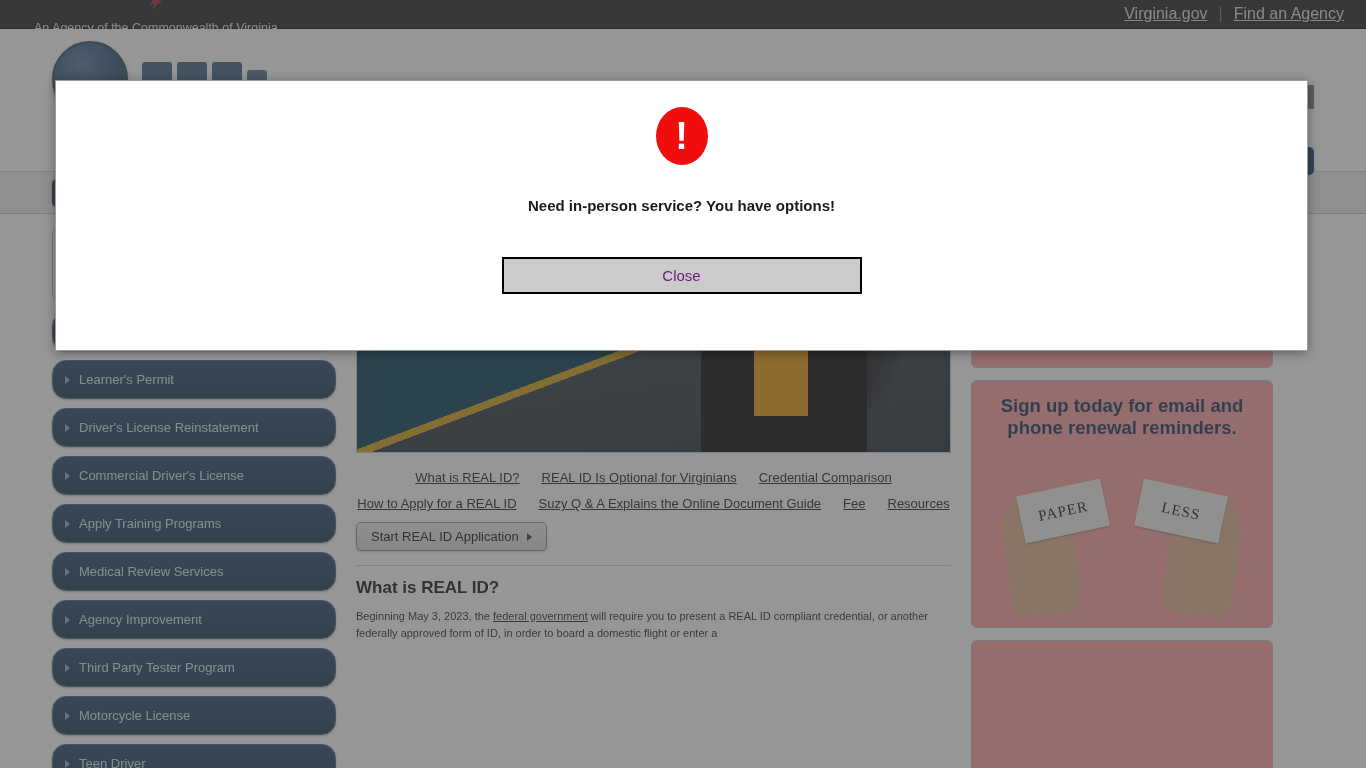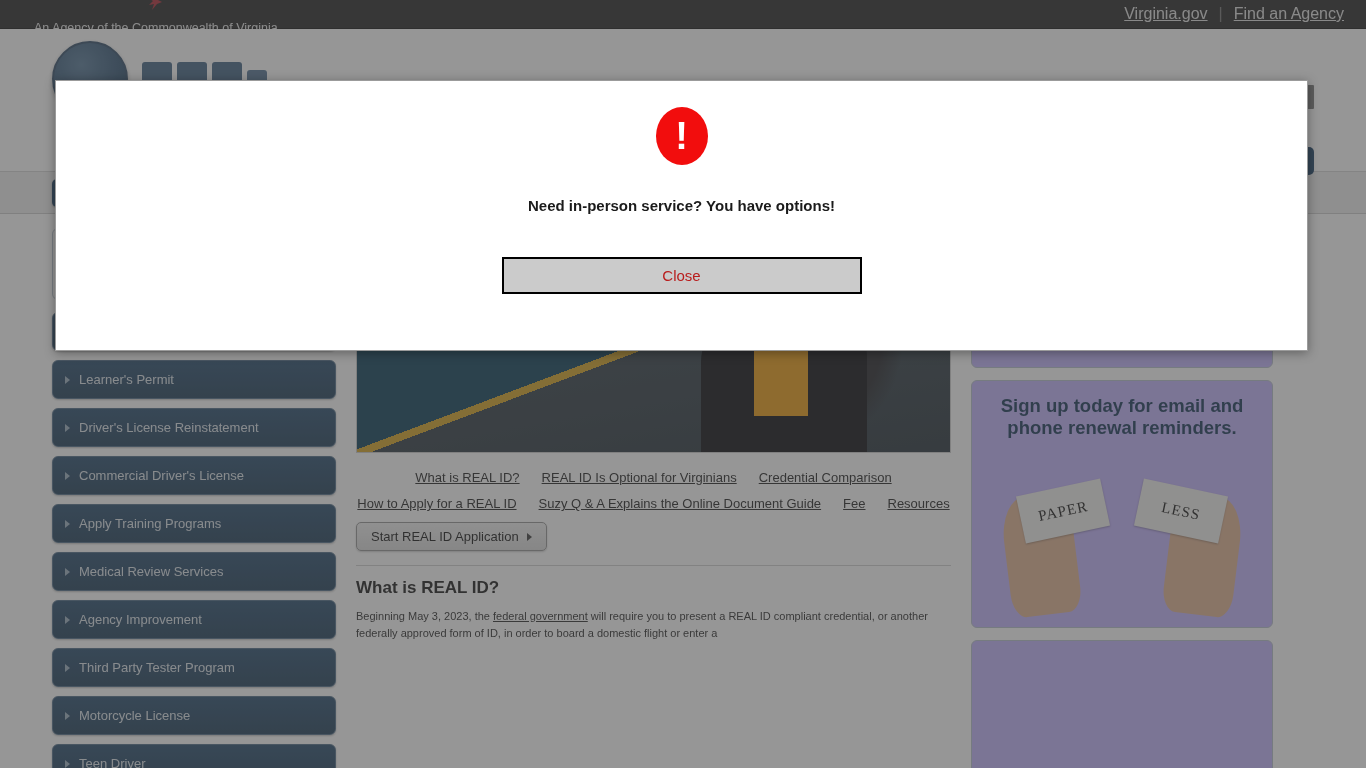--- a/index.html
+++ b/index.html
@@ -129,21 +129,21 @@
   .left-panel-top {
     border: 1px solid #b9c4cf;
     border-radius: 6px;
     background: #fbfbfb;
     height: 72px;
     margin-bottom: 12px;
   }
   .side-item {
     background: linear-gradient(#2f5272, #27455f);
     border: 1px solid #56728c;
-    border-radius: 6px;
+    border-radius: 14px;
     color: #dfe6ec;
     font-size: 13px;
     padding: 11px 12px 11px 26px;
     margin-bottom: 9px;
     position: relative;
     box-shadow: 0 1px 2px rgba(0,0,0,.25);
   }
   .side-item::before {
     content: "";
     position: absolute;
@@ -275,21 +275,21 @@
   .divider { height:1px; background:#d3d3d3; margin:14px 0 12px 0; }
   .sec-title { font-size: 17px; font-weight: bold; color: #222; margin-bottom: 10px; }
   .sec-body { font-size: 11px; color: #333; line-height: 1.55; }
   .sec-body a { color: #333; text-decoration: underline; }
 
   
   .right-col { width: 302px; flex: none; }
   .r-card {
     border: 1px solid #b9c4cf;
     border-radius: 6px;
-    background: #c4b5fd;
+    background: #fca5a5;
     margin-bottom: 12px;
     overflow: hidden;
   }
   .r-card.promo { height: 248px; padding: 14px 12px 0 12px; text-align: center; }
   .r-card.blank-top { height: 140px; }
   .r-card.blank-bottom { height: 140px; }
   .promo-title {
     color: #1f3f5e;
     font-size: 18.5px;
     font-weight: bold;
@@ -359,21 +359,21 @@
   .modal-text a {
     color: #e98a10;
     text-decoration: underline;
     font-weight: bold;
   }
   .close-btn {
     margin-top: 41px;
     width: 360px; height: 37px;
     background: #cbcbcb;
     border: 2px solid #000000;
-    color: #b91c1c;
+    color: #701a75;
     font-size: 15px;
     display: flex; align-items: center; justify-content: center;
     cursor: pointer;
     font-family: "Liberation Sans", sans-serif;
   }
 </style>
 </head>
 <body>
 
 <div id="page">

